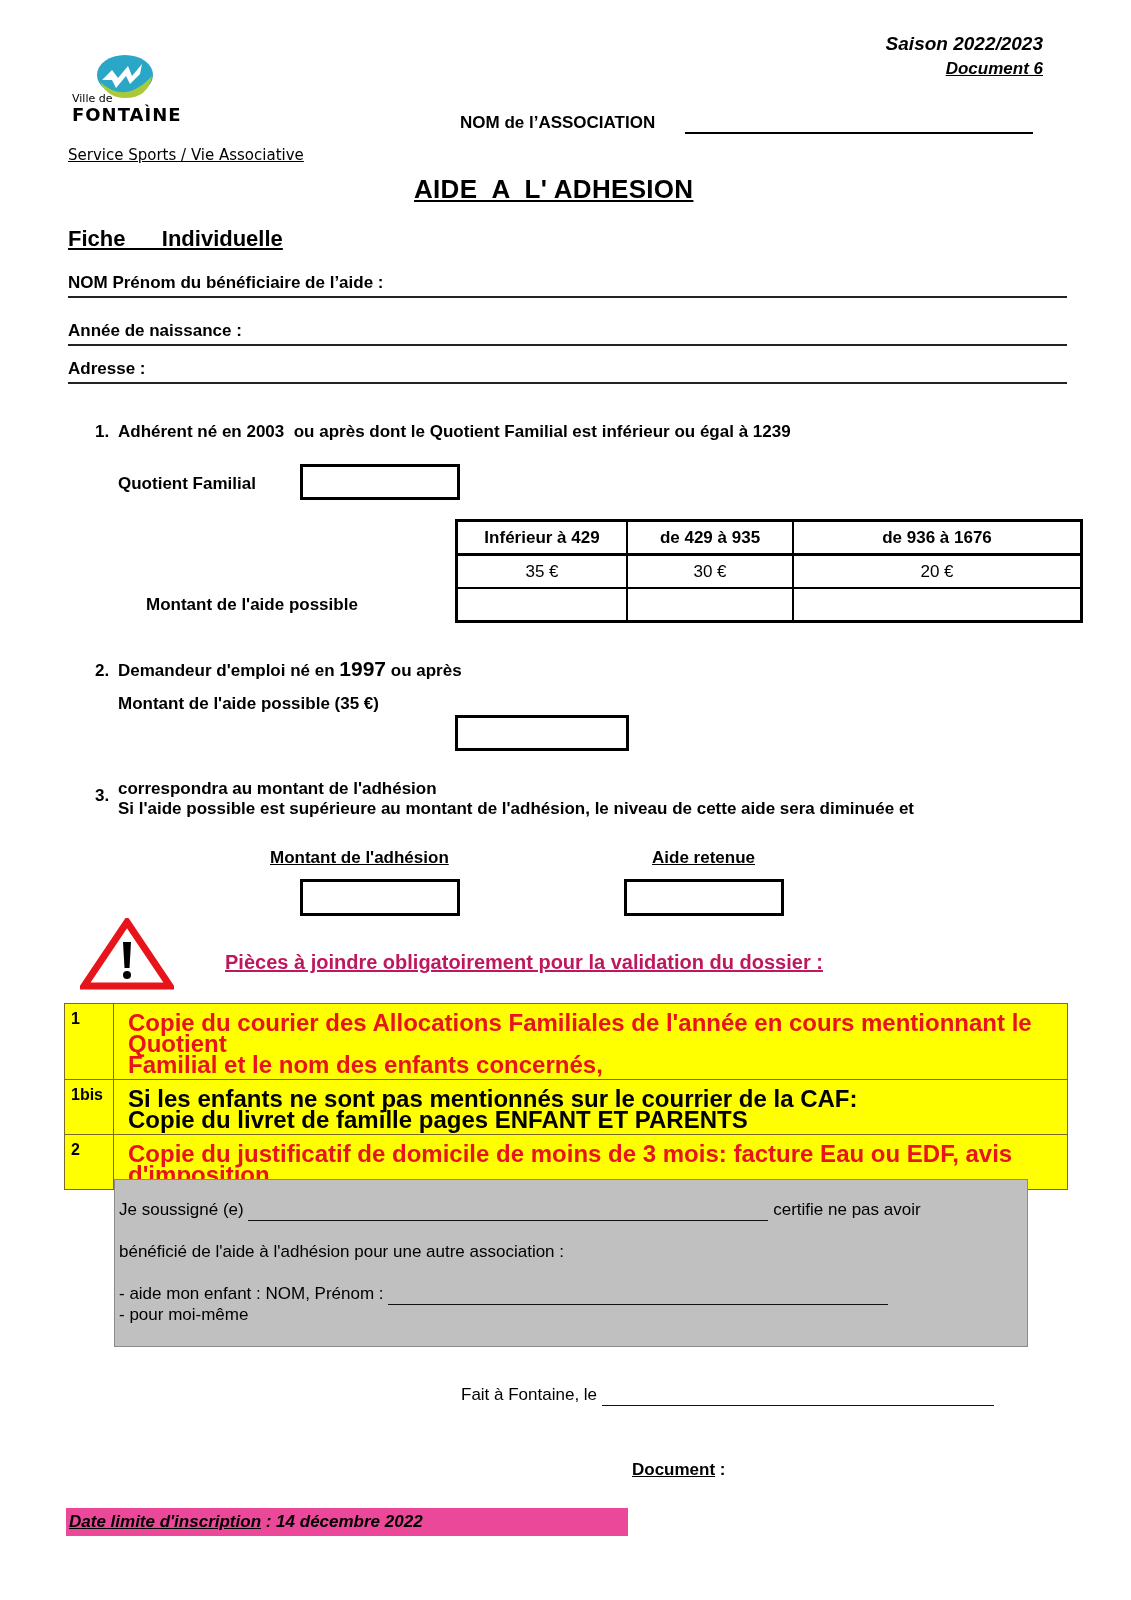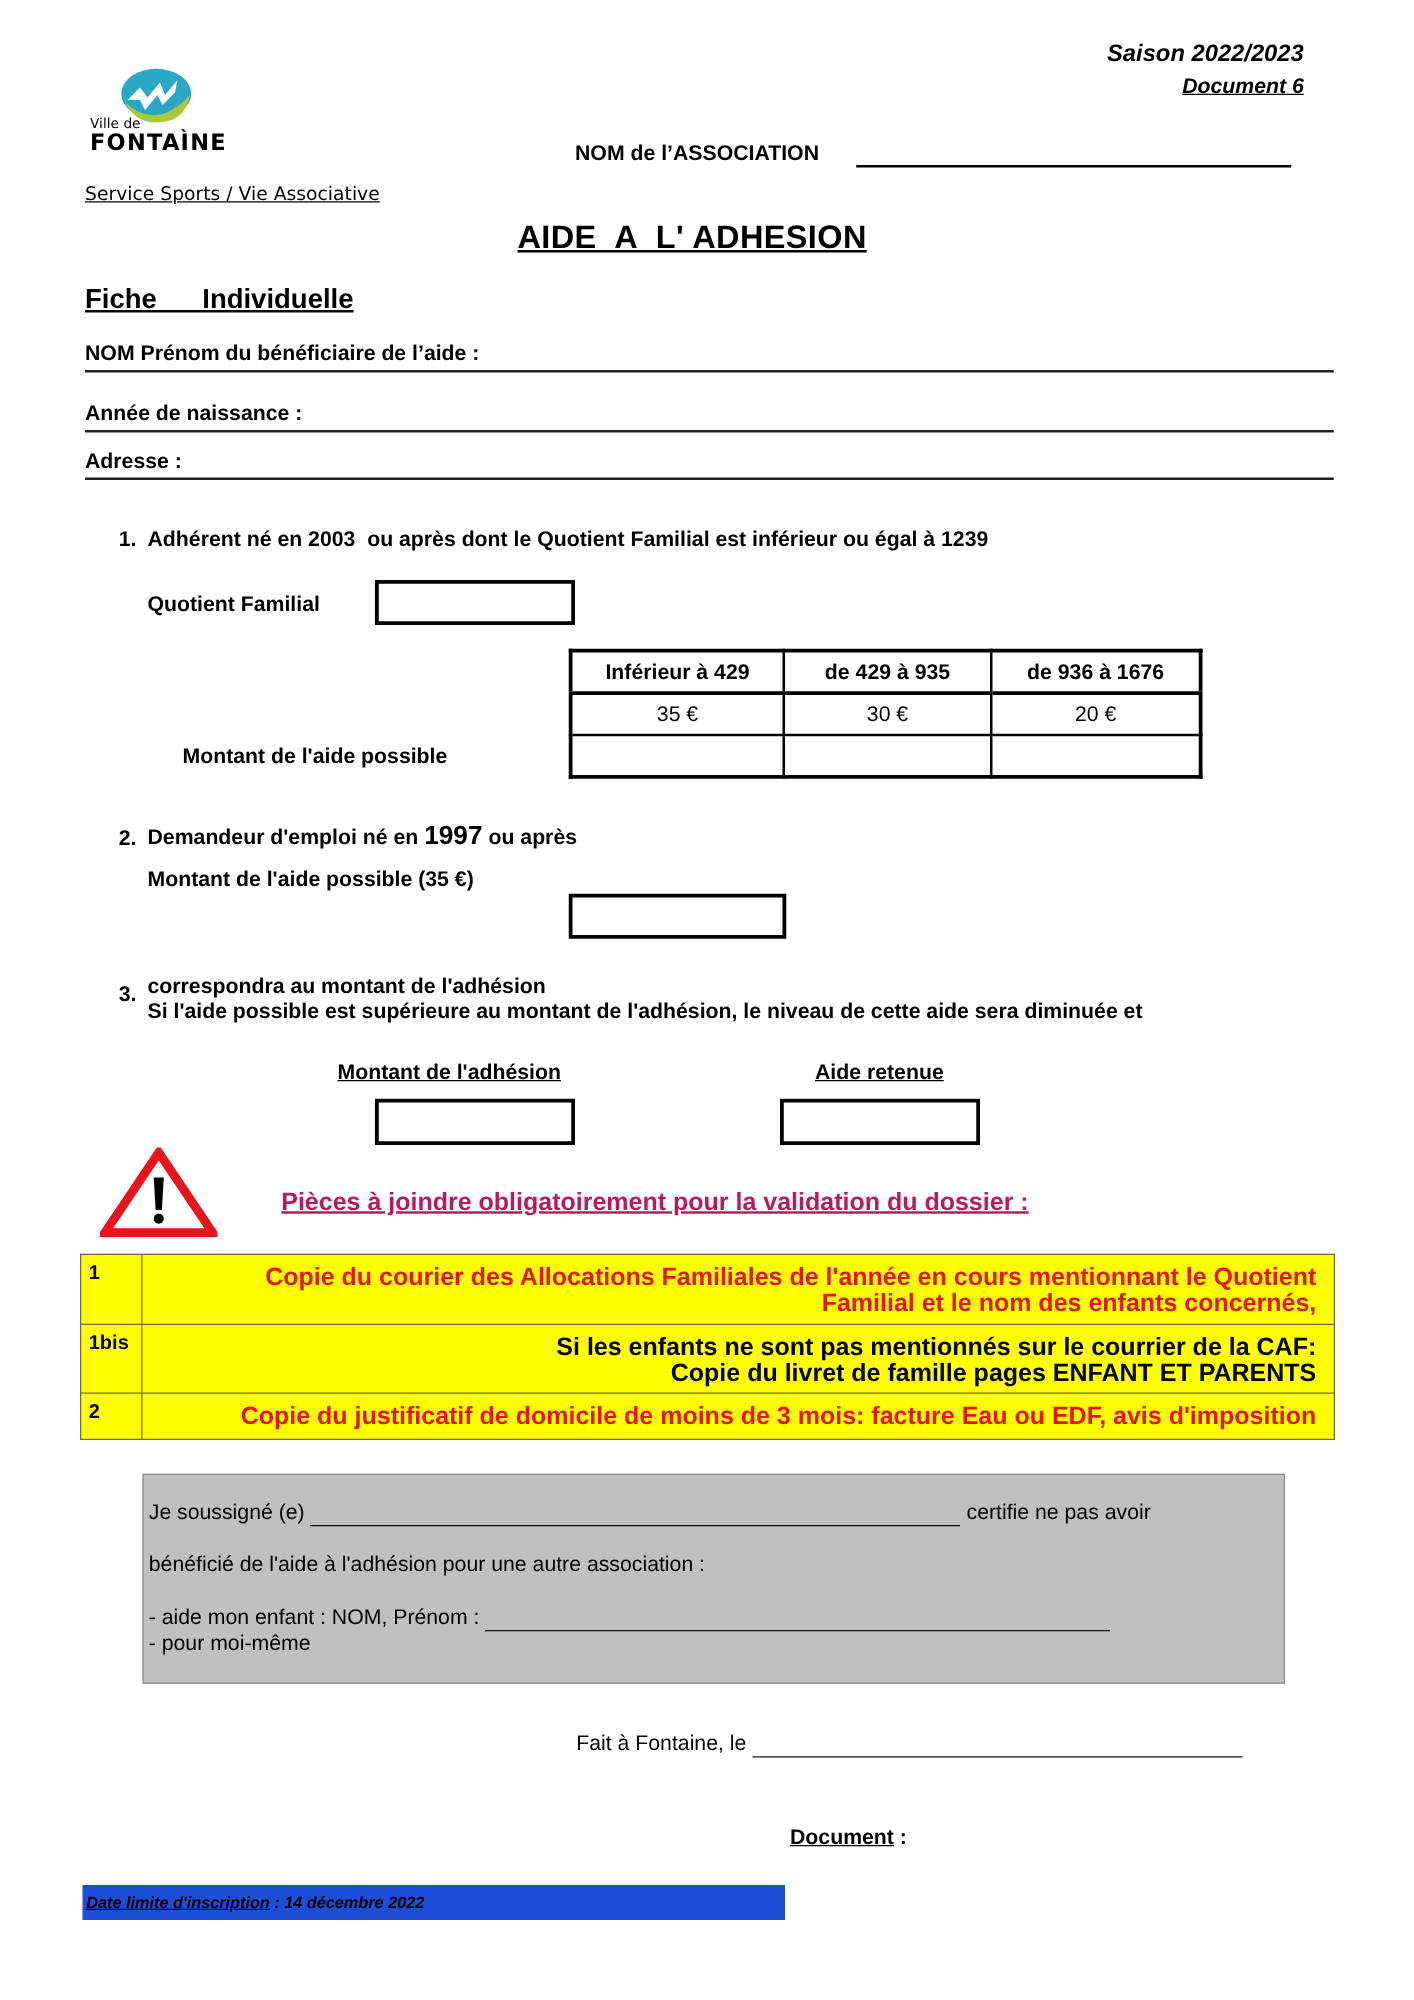--- a/index.html
+++ b/index.html
@@ -21,42 +21,42 @@
   #fiche { left: 68px; top: 226px; font-size: 22px; font-weight: bold; text-decoration: underline; word-spacing: 6px; }
 
   .field-label { left: 68px; font-size: 17px; font-weight: bold; }
   .field-line { left: 68px; width: 999px; border-bottom: 2px solid #222; }
 
   
   .sec-num { font-size: 17px; font-weight: bold; }
   .sec-text { font-size: 17px; font-weight: bold; }
   .box { border: 3px solid #000; background: #fff; }
 
-  table.qf { border-collapse: collapse; position: absolute; left: 455px; top: 519px; width: 507px; }
+  table.qf { border-collapse: collapse; position: absolute; left: 455px; top: 519px; width: 628px; }
   table.qf td { border: 2px solid #000; text-align: center; font-size: 17px; height: 31px; padding: 0; }
   table.qf { border: 3px solid #000; }
   table.qf tr.hdr td { font-weight: bold; border-bottom: 3px solid #000; }
 
   
   #warn { left: 80px; top: 918px; width: 94px; height: 72px; }
   #pieces-title { left: 225px; top: 951px; font-size: 20px; font-weight: bold; color: #be185d; text-decoration: underline; }
   table.pieces { position: absolute; left: 64px; top: 1003px; width: 1004px; border-collapse: collapse; background: #ffff00; }
   table.pieces td { border: 1px solid #7a6a2a; vertical-align: top; font-weight: bold; padding: 2px 6px; }
   table.pieces td.num { width: 36px; font-size: 16px; padding-top: 6px; }
-  table.pieces td.txt { font-size: 20px; line-height: 21px; padding: 8px 14px 4px 14px; text-align: right; }
+  table.pieces td.txt { font-size: 24px; line-height: 21px; padding: 8px 14px 4px 14px; }
   .red { color: #e8141b; }
 
   
   #attest { left: 114px; top: 1179px; width: 912px; height: 166px; background: #c0c0c0; border: 1px solid #8a8a8a; }
   .att { position: absolute; font-size: 17px; left: 4px; }
   .uline { display: inline-block; border-bottom: 1.5px solid #111; vertical-align: baseline; }
 
   #fait { left: 461px; top: 1385px; font-size: 17px; }
   #signature { left: 632px; top: 1460px; font-size: 17px; font-weight: bold; }
-  #deadline { left: 66px; top: 1508px; width: 562px; height: 28px; background: #1d4ed8; font-size: 13px; font-weight: bold; font-style: italic; line-height: 28px; padding-left: 3px; box-sizing: border-box; }
+  #deadline { left: 66px; top: 1508px; width: 562px; height: 28px; background: #ec4899; font-size: 17px; font-weight: bold; font-style: italic; line-height: 28px; padding-left: 3px; box-sizing: border-box; }
 </style>
 </head>
 <body>
 
 <svg id="logo" class="abs" viewBox="0 0 120 80">
   <ellipse cx="55" cy="25" rx="28" ry="20" fill="#2aa6c6"></ellipse>
   <path d="M30 32 Q55 55 82 26 Q78 48 55 48 Q38 48 30 32 Z" fill="#a9c93a"></path>
   <path d="M32 30 L42 20 L48 28 L58 16 L62 26 L72 14 L70 24 L60 34 L56 26 L46 38 L42 30 Z" fill="#ffffff"></path>
 </svg>
 <div id="logo-sub" class="abs">Ville de</div>

